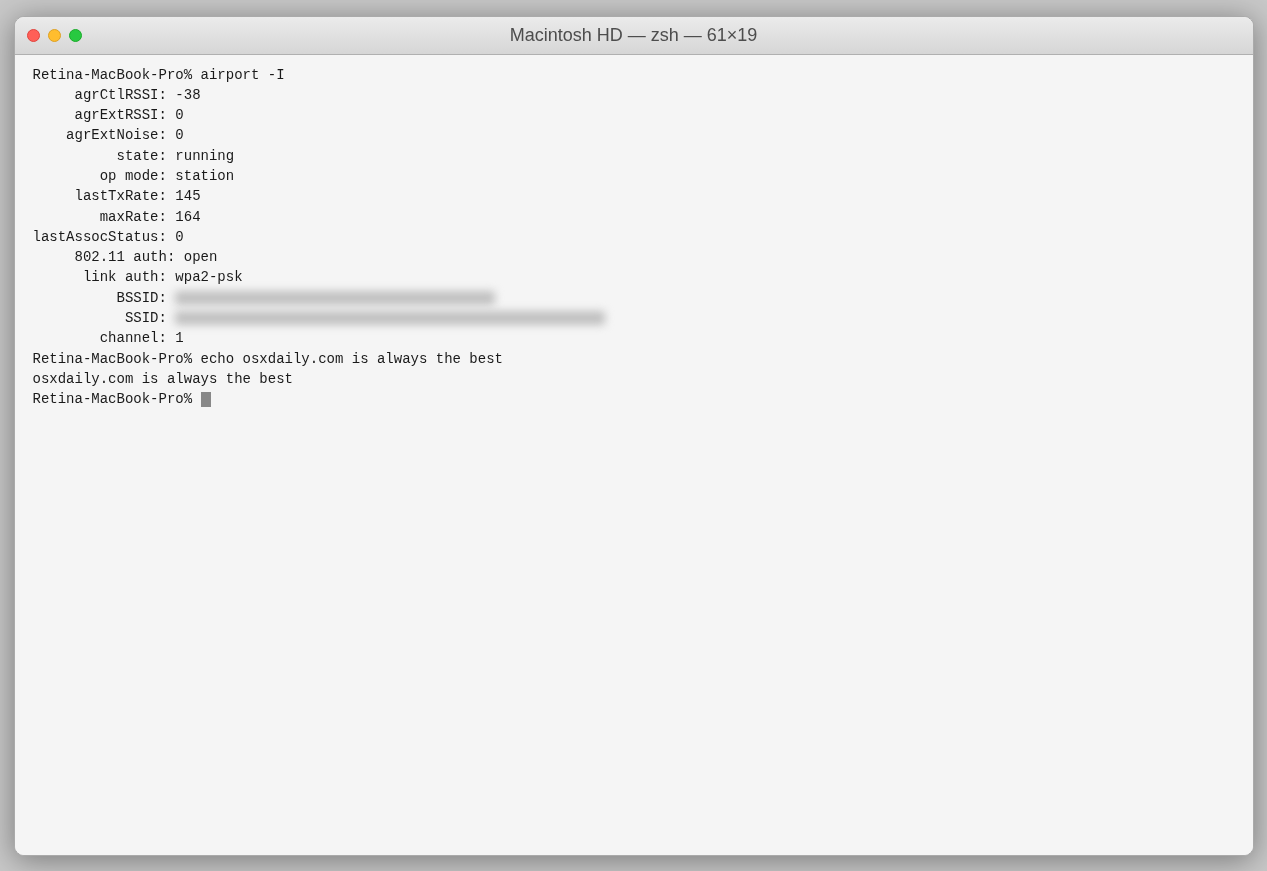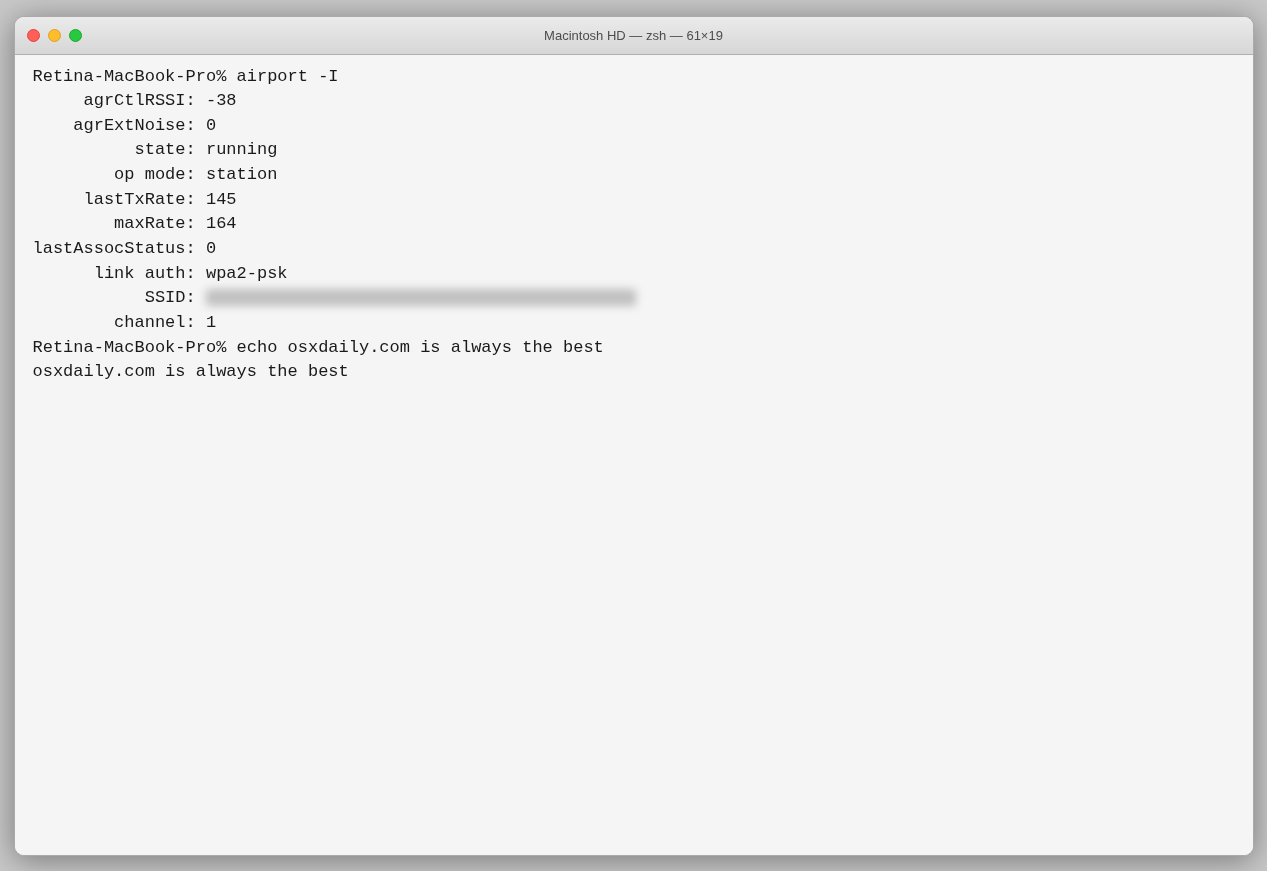--- a/index.html
+++ b/index.html
@@ -66,33 +66,33 @@
 
     .traffic-light.maximize {
       background: #28c940;
       border: 1px solid #1aab29;
     }
 
     .title-bar-title {
       position: absolute;
       left: 50%;
       transform: translateX(-50%);
-      font-size: 13px;
+      font-size: 18px;
       color: #4d4d4d;
       font-weight: 500;
       white-space: nowrap;
     }
 
     .terminal-body {
       flex: 1;
       background: #f5f5f5;
       padding: 10px 18px;
       overflow: auto;
       font-family: 'Courier New', Courier, monospace;
-      font-size: 17px;
+      font-size: 14px;
       line-height: 1.45;
       color: #1a1a1a;
     }
 
     .term-line {
       white-space: pre;
       display: block;
     }
 
     .blurred-block {
@@ -120,25 +120,29 @@
     <div class="traffic-lights">
       <div class="traffic-light close"></div>
       <div class="traffic-light minimize"></div>
       <div class="traffic-light maximize"></div>
     </div>
     <div class="title-bar-title">Macintosh HD — zsh — 61×19</div>
   </div>
   <div class="terminal-body">
     <span class="term-line">Retina-MacBook-Pro% airport -I</span>
     <span class="term-line">     agrCtlRSSI: -38</span>
+    <span class="term-line">     agrExtRSSI: 0</span>
     <span class="term-line">    agrExtNoise: 0</span>
     <span class="term-line">          state: running</span>
     <span class="term-line">        op mode: station</span>
     <span class="term-line">     lastTxRate: 145</span>
     <span class="term-line">        maxRate: 164</span>
     <span class="term-line">lastAssocStatus: 0</span>
+    <span class="term-line">     802.11 auth: open</span>
     <span class="term-line">      link auth: wpa2-psk</span>
+    <span class="term-line"><span>          BSSID: </span><span class="blurred-block" style="width:320px;"></span></span>
     <span class="term-line"><span>           SSID: </span><span class="blurred-block" style="width:430px;"></span></span>
     <span class="term-line">        channel: 1</span>
     <span class="term-line">Retina-MacBook-Pro% echo osxdaily.com is always the best</span>
     <span class="term-line">osxdaily.com is always the best</span>
+    <span class="term-line"><span>Retina-MacBook-Pro% </span><span class="cursor-block"></span></span>
   </div>
 </div>
 
 </body></html>

